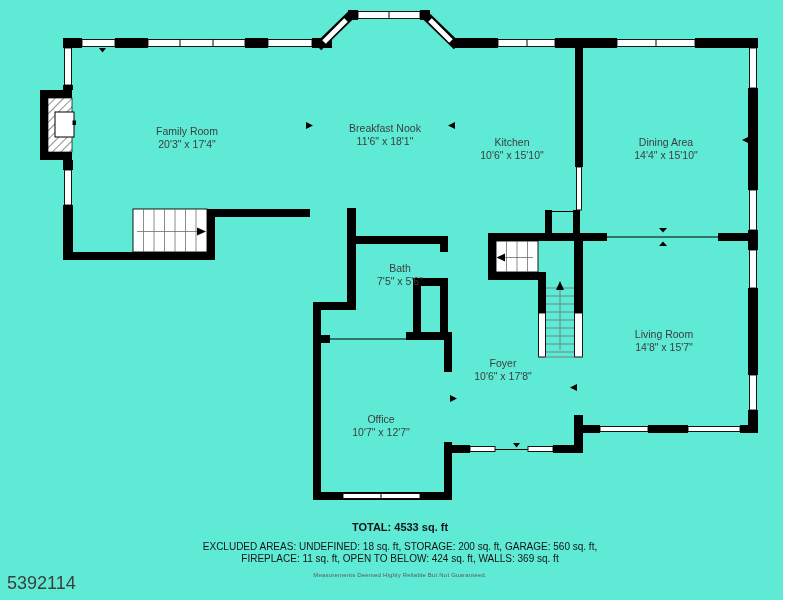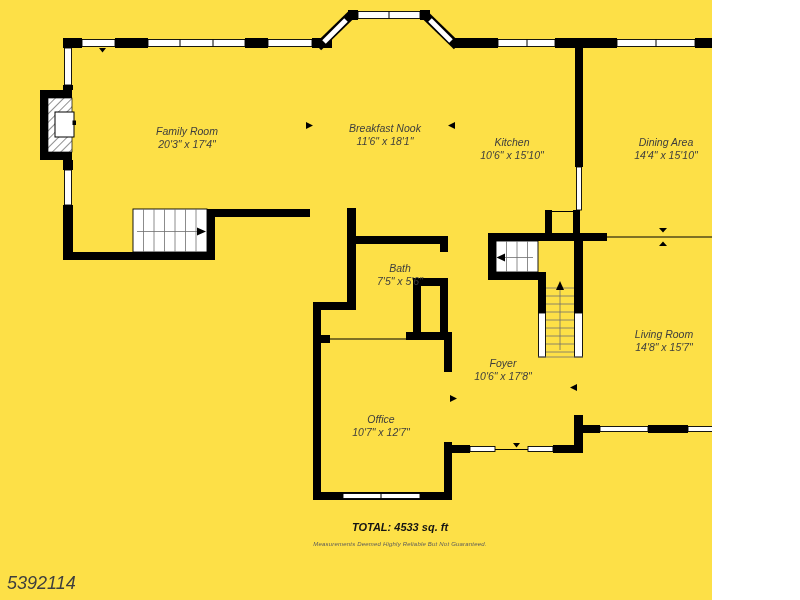--- a/index.html
+++ b/index.html
@@ -1,17 +1,17 @@
 <!DOCTYPE html>
 <html><head>
 <meta charset="utf-8">
 <style>
   html,body{margin:0;padding:0;background:#fff;}
-  .canvas{position:relative;width:712px;height:600px;background:#fde047;overflow:hidden;
-          font-family:"Liberation Sans",sans-serif;font-style:italic;}
+  .canvas{position:relative;width:783px;height:600px;background:#5eead4;overflow:hidden;
+          font-family:"Liberation Sans",sans-serif;}
   svg{position:absolute;left:0;top:0;}
   .wall{fill:#000;stroke:none;}
   .win{fill:#fff;stroke:#000;stroke-width:0.9;}
   .thin{stroke:#000;stroke-width:1;fill:none;}
   .hair{stroke:#6e6e6e;stroke-width:0.8;fill:none;}
   .stairbox{fill:#fff;stroke:#000;stroke-width:0.9;}
   .room-name{font-size:10.5px;fill:#3d3d3d;text-anchor:middle;}
   .room-dims{font-size:10.5px;fill:#3d3d3d;text-anchor:middle;}
   .footer{position:absolute;left:0;width:800px;top:521px;text-align:center;color:#141414;}
   .footer .total{font-size:11px;font-weight:bold;margin-bottom:8px;}
@@ -146,18 +146,20 @@
       </g>
       <g>
         <text class="room-name" x="381" y="423">Office</text>
         <text class="room-dims" x="381" y="436">10'7" x 12'7"</text>
       </g>
     </g>
   </svg>
 
   <div class="footer">
     <div class="total">TOTAL: 4533 sq. ft</div>
+    <div class="line">EXCLUDED AREAS: UNDEFINED: 18 sq. ft, STORAGE: 200 sq. ft, GARAGE: 560 sq. ft,</div>
+    <div class="line">FIREPLACE: 11 sq. ft, OPEN TO BELOW: 424 sq. ft, WALLS: 369 sq. ft</div>
     <div class="disclaimer">Measurements Deemed Highly Reliable But Not Guaranteed.</div>
   </div>
 
   <div class="listing-id">5392114</div>
 
 </div>
 
 </body></html>

